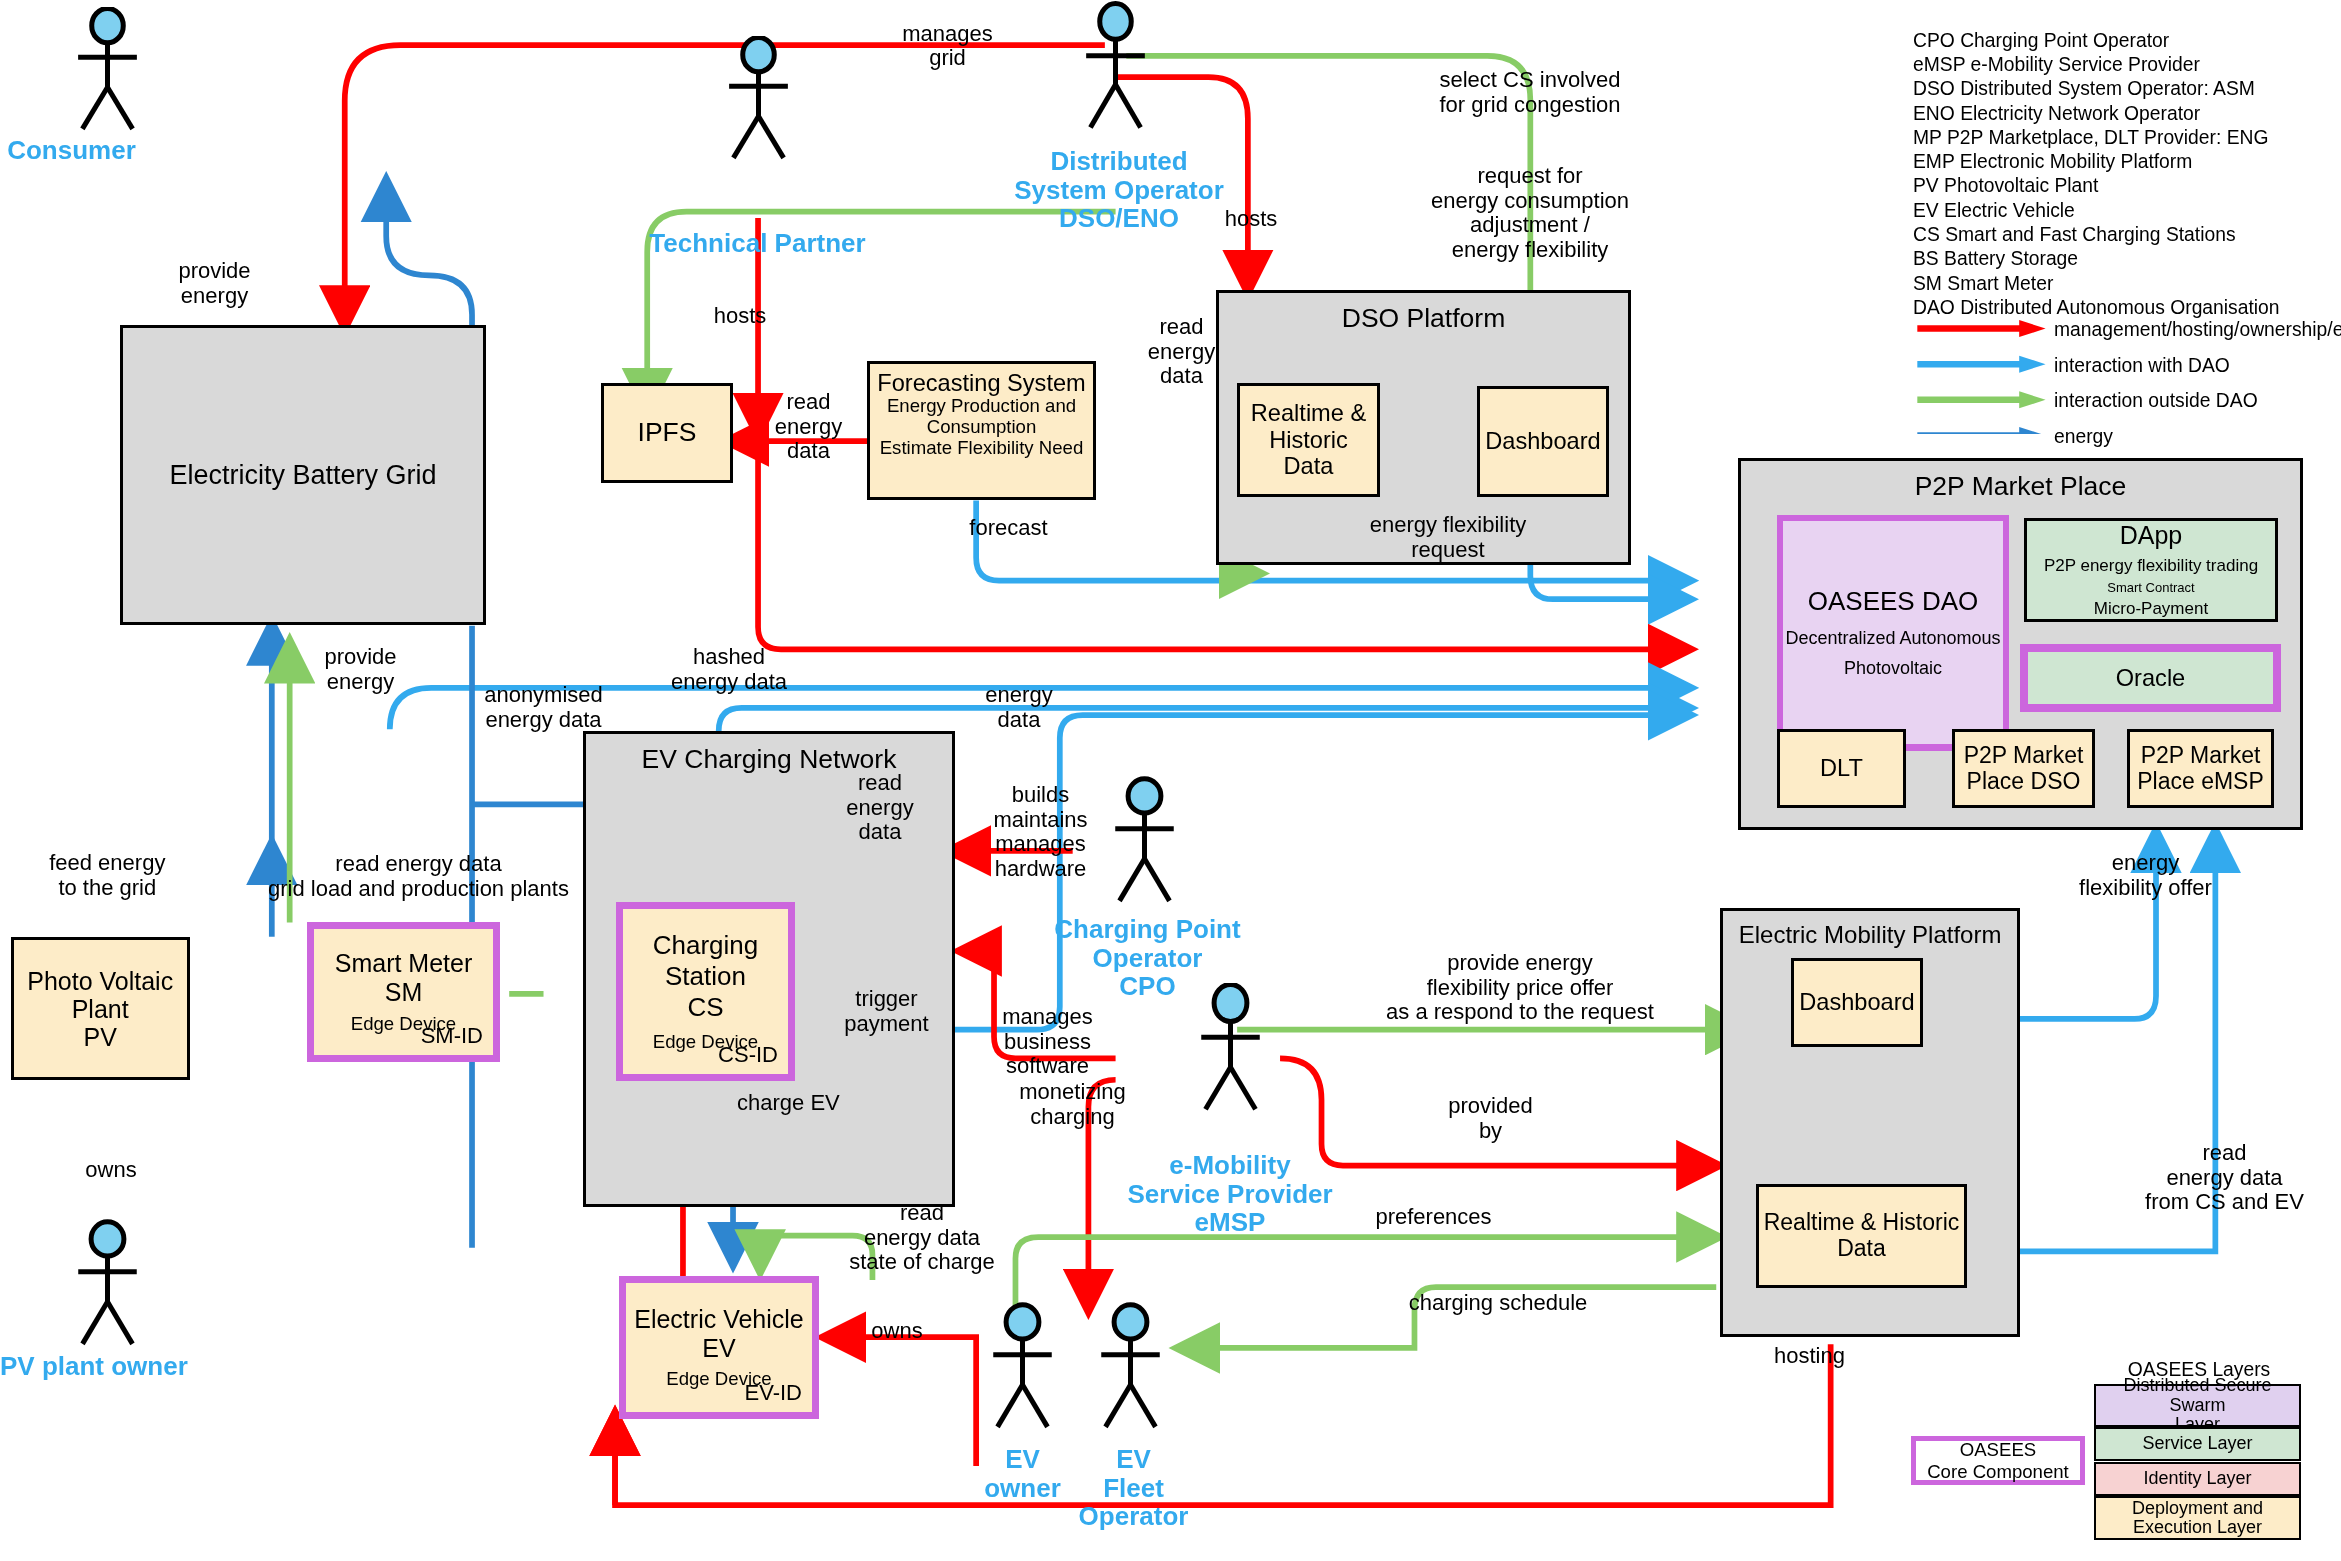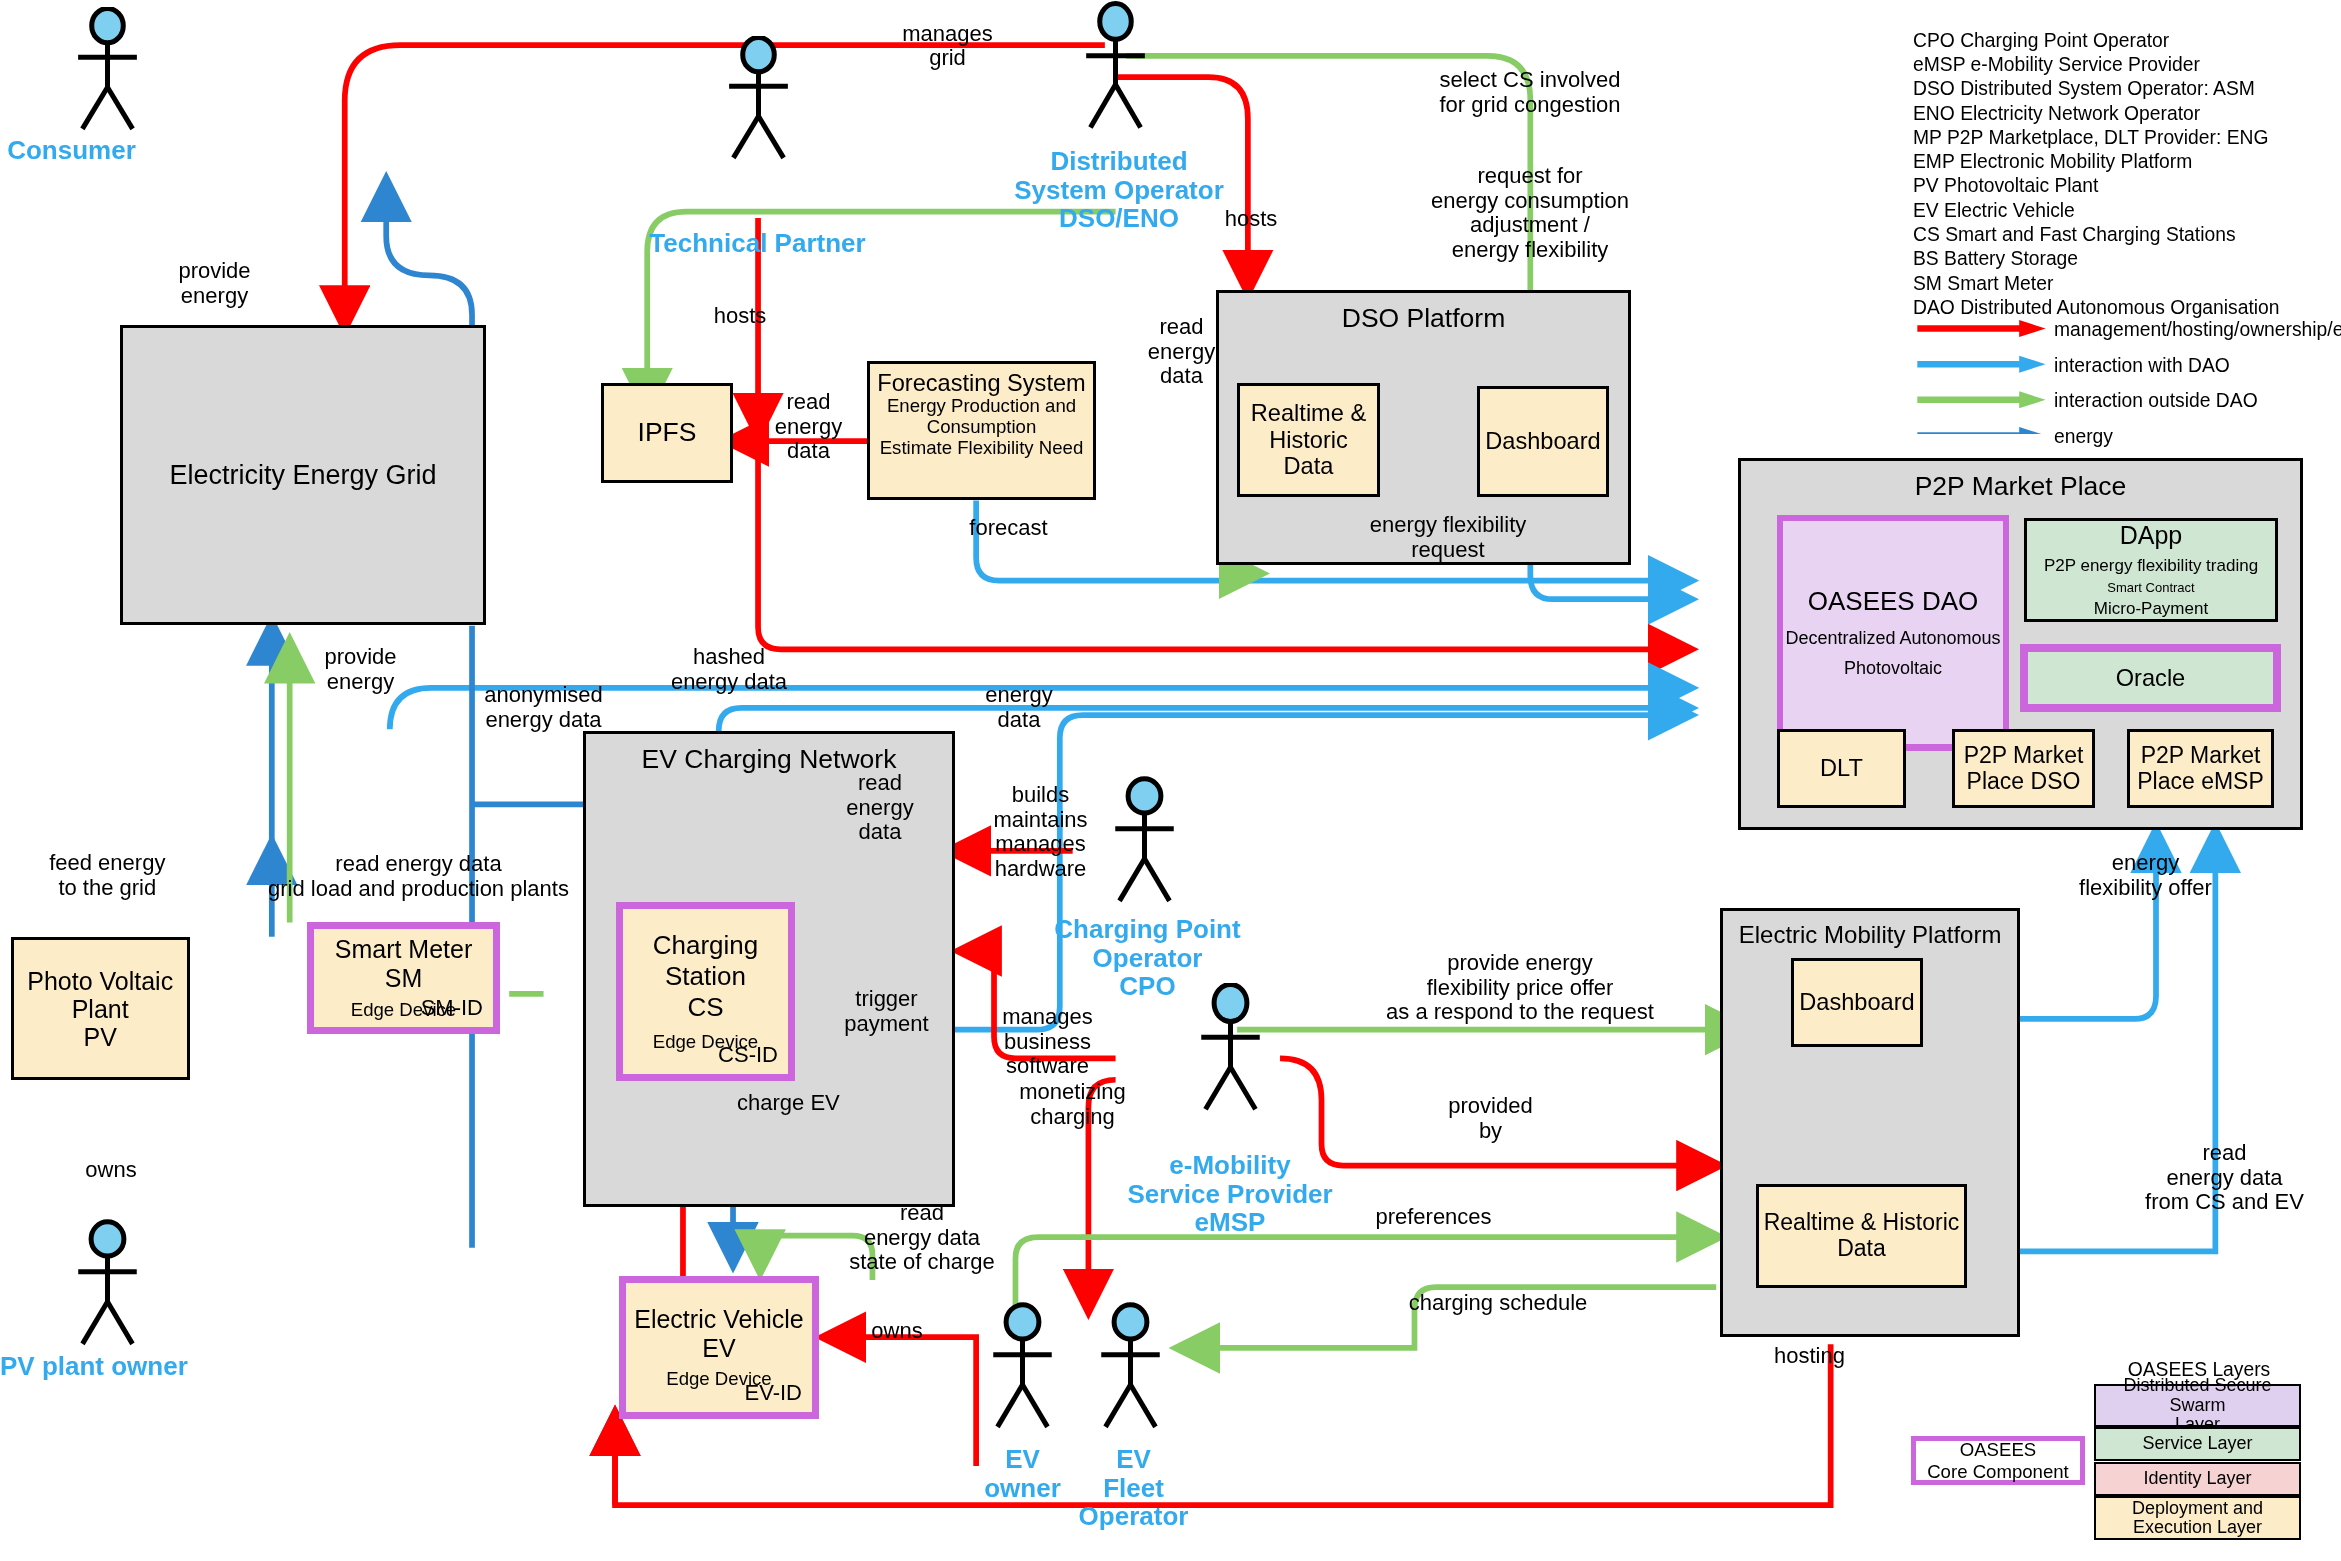--- a/index.html
+++ b/index.html
@@ -127,21 +127,21 @@
 
     <path d="M2690,1425 H2985 Q3015,1425 3015,1393 V1165" stroke="#33aaee" marker-end="url(#ar-blue)"></path>
 
     <path d="M2690,1750 H3098 V1165" stroke="#33aaee" marker-end="url(#ar-blue)"></path>
 
     <path d="M1742,802 H1760" stroke="#88cc66" marker-end="url(#ar-green)"></path>
   </g>
 </svg>
 
 <div class="box container" style="left:120px;top:325px;width:366px;height:300px;">
-  <div class="ctitle" style="top:auto;font-size:27px;">Electricity Energy Grid</div>
+  <div class="ctitle" style="top:auto;font-size:27px;">Electricity Battery Grid</div>
 </div>
 
 <div class="box container" style="left:1216px;top:290px;width:415px;height:275px;">
   <div class="ctitle">DSO Platform</div>
 </div>
 
 <div class="box container" style="left:1738px;top:458px;width:565px;height:372px;">
   <div class="ctitle">P2P Market Place</div>
 </div>
 
@@ -210,21 +210,21 @@
   <div>P2P Market
 Place eMSP</div>
 </div>
 
 <div class="box yellow" style="left:10.7px;top:937px;width:179px;height:143px;white-space:pre-line;font-size:25px;">
   <div>Photo Voltaic
 Plant
 PV</div>
 </div>
 
-<div class="box" style="left:307px;top:922px;width:193px;height:112px;border:7.9px solid #cc66dd;background:#fdecc8;">
+<div class="box" style="left:307px;top:922px;width:193px;height:140px;border:7.9px solid #cc66dd;background:#fdecc8;">
   <div style="white-space:pre-line;font-size:25px;">Smart Meter
 SM</div>
   <div class="sub" style="margin-top:5.7px;">Edge Device</div>
   <div class="idtag">SM-ID</div>
 </div>
 
 <div class="box" style="left:616px;top:902px;width:179px;height:179px;border:7.9px solid #cc66dd;background:#fdecc8;">
   <div style="white-space:pre-line;font-size:26px;">Charging
 Station
 CS</div>

